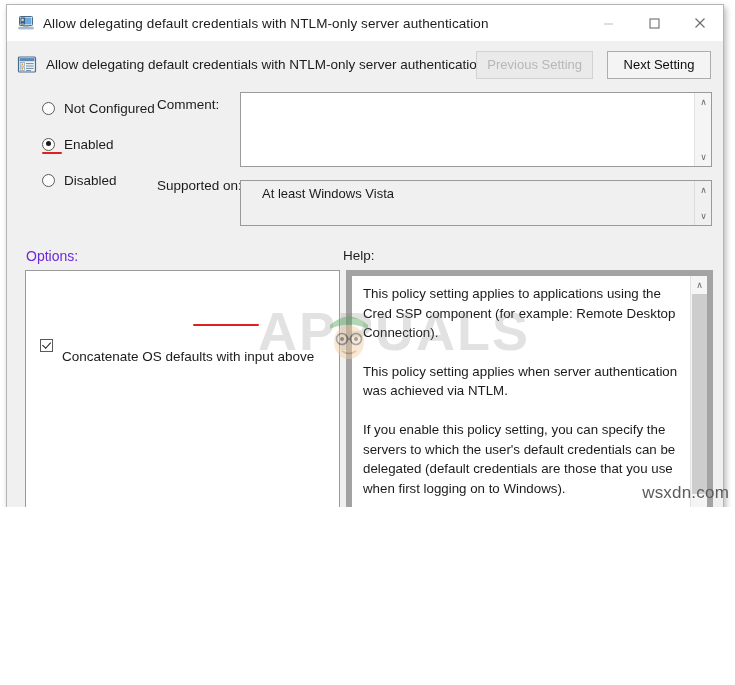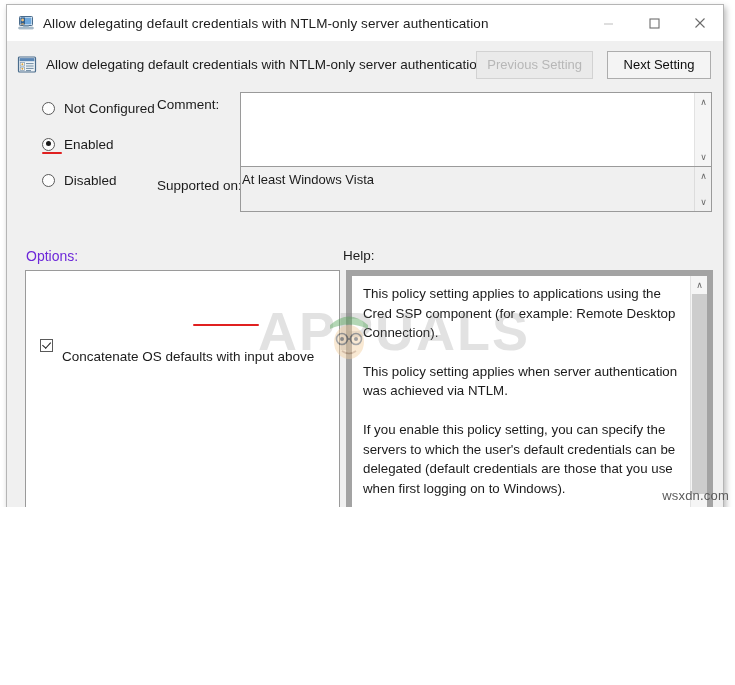--- a/index.html
+++ b/index.html
@@ -198,27 +198,27 @@
     top: 4px;
     width: 472px;
     height: 75px;
     background: #ffffff;
     border: 1px solid #9a9a9a;
     box-sizing: border-box;
   }
   .supported-box {
     position: absolute;
     left: 233px;
-    top: 78px;
+    top: 92px;
     width: 472px;
     height: 46px;
     background: #f0f0f0;
     border: 1px solid #9a9a9a;
     box-sizing: border-box;
-    padding: 5px 1px;
+    padding: 5px 21px;
   }
   .supported-text {
     font-size: 13px;
     color: #1b1b1b;
   }
   .vscroll {
     position: absolute;
     right: 0;
     top: 0;
     bottom: 0;
@@ -430,21 +430,21 @@
     top: 305px;
     width: 54px;
     height: 58px;
     opacity: 0.45;
     pointer-events: none;
   }
   .wm-wsxdn {
     position: absolute;
     right: 6px;
     bottom: 4px;
-    font-size: 13px;
+    font-size: 17px;
     color: #5b5b5b;
     font-family: "Liberation Sans", sans-serif;
     letter-spacing: 0.2px;
   }
 </style>
 </head>
 <body>
 
 <div id="screen">
 

